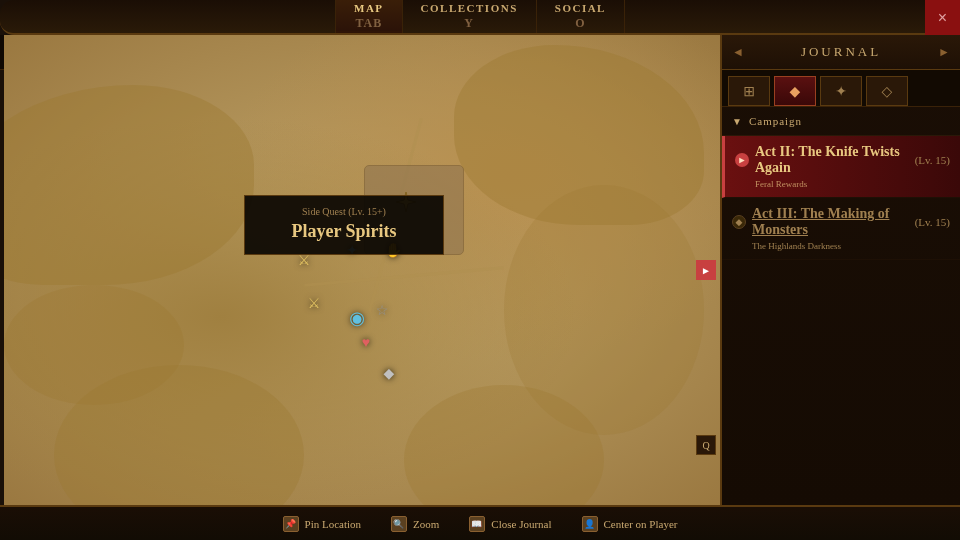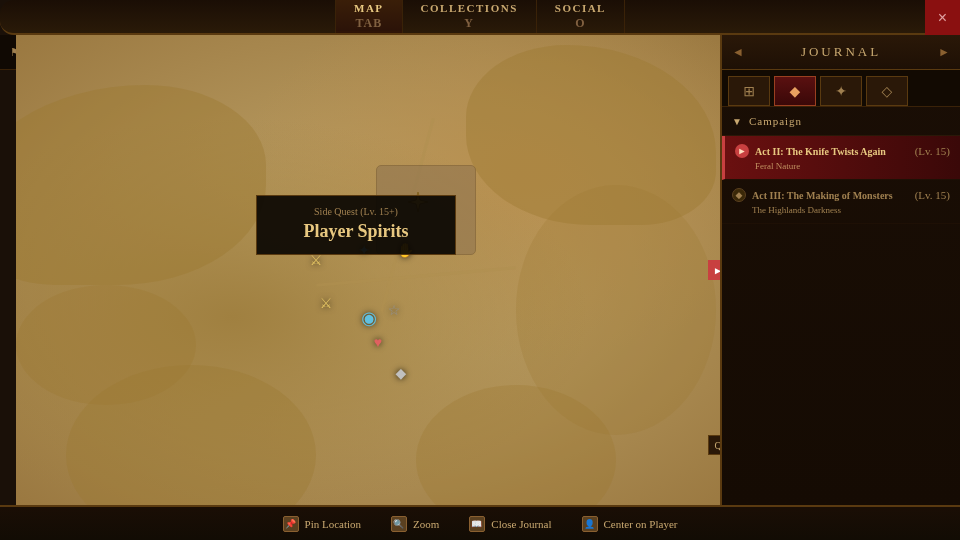--- a/index.html
+++ b/index.html
@@ -9,21 +9,21 @@
       overflow: hidden;
       background: #1a1008;
       font-family: 'Georgia', serif;
       position: relative;
     }
 
     
     #map-area {
       position: absolute;
       top: 35px;
-      left: 16px;
+      left: 4px;
       width: 720px;
       bottom: 35px;
       background: #c4a96e;
       overflow: hidden;
     }
 
     .map-bg {
       position: absolute;
       inset: 0;
       background:
@@ -372,27 +372,28 @@
       justify-content: center;
       font-size: 9px;
       flex-shrink: 0;
     }
 
     .quest-icon.active { background: #c84040; color: #ffe0c0; }
     .quest-icon.inactive { background: #3a2808; color: #a08050; border: 1px solid #5a4020; }
 
     .quest-name {
       color: #e8c880;
-      font-size: 10px;
+      font-size: 14px;
       font-weight: bold;
       flex: 1;
     }
 
     .quest-item.inactive-quest .quest-name {
       color: #a08050;
+      text-decoration: underline;
     }
 
     .quest-level {
       color: #a08050;
       font-size: 11px;
       margin-left: auto;
     }
 
     .quest-sub {
       color: #a08050;
@@ -588,21 +589,21 @@
       <span class="campaign-arrow">▼</span>
       <span>Campaign</span>
     </div>
 
     <div class="quest-item active-quest">
       <div class="quest-item-header">
         <div class="quest-icon active">►</div>
         <span class="quest-name">Act II: The Knife Twists Again</span>
         <span class="quest-level">(Lv. 15)</span>
       </div>
-      <div class="quest-sub">Feral Nature</div>
+      <div class="quest-sub">Feral Rewards</div>
     </div>
 
     <div class="quest-item inactive-quest">
       <div class="quest-item-header">
         <div class="quest-icon inactive">◆</div>
         <span class="quest-name">Act III: The Making of Monsters</span>
         <span class="quest-level">(Lv. 15)</span>
       </div>
       <div class="quest-sub">The Highlands Darkness</div>
     </div>

